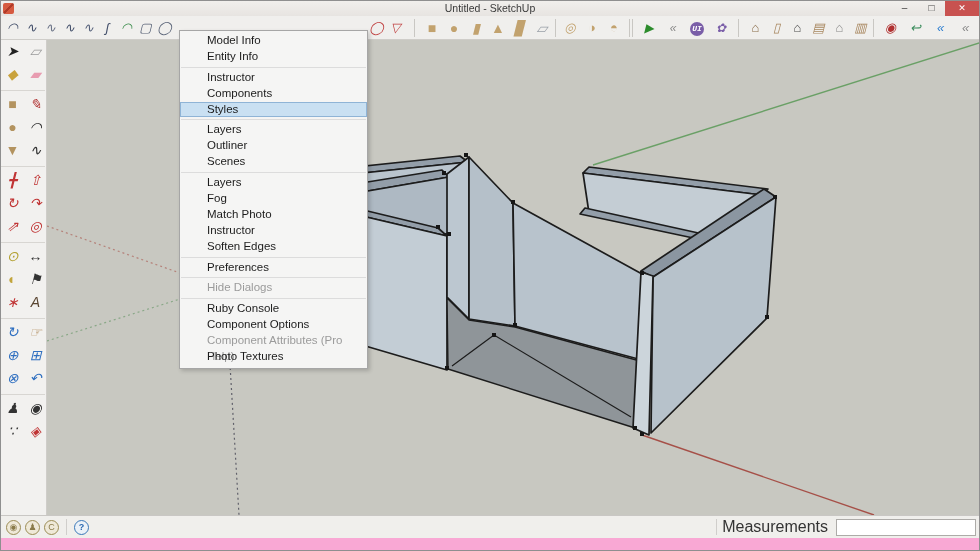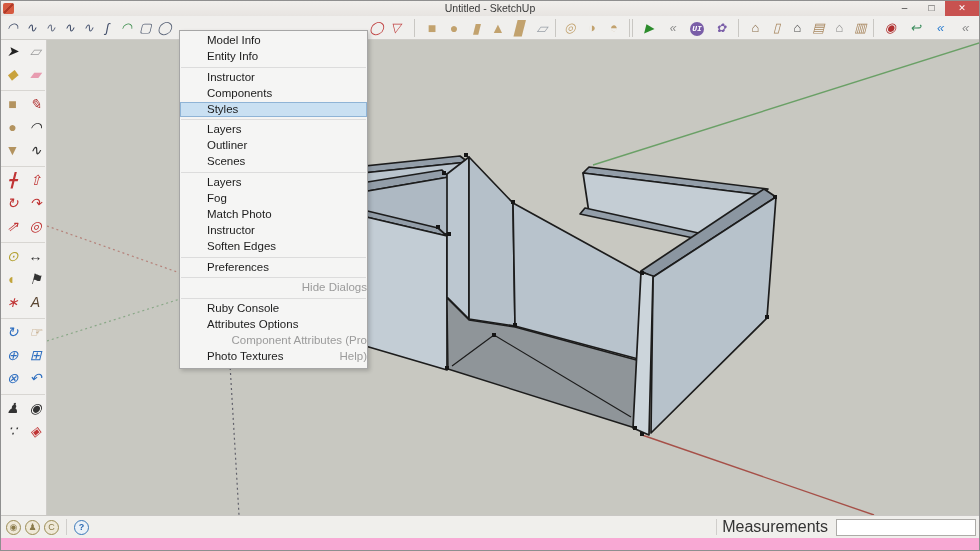--- a/index.html
+++ b/index.html
@@ -39,21 +39,21 @@
   .ltool{width:23px;height:23px;line-height:23px;text-align:center;font-size:14px;cursor:default;}
   .ltool[data-div="true"]{grid-column:1/3;width:44px;height:5px;border-bottom:1px solid #d8d6d2;margin-bottom:2px;}
   .viewport{position:relative;flex:1;background:#c8c8c1;}
   .viewport svg{position:absolute;left:0;top:0;width:934px;height:475px;}
 
   
   .dropdown{position:absolute;left:178px;top:29px;width:189px;background:#f5f5f4;border:1px solid #a6a6a6;
             box-shadow:2px 2px 4px rgba(0,0,0,.18);z-index:30;padding:2px 0 3px;}
   .ditem{font-size:11.5px;color:#1c1c1c;line-height:15.9px;height:15.9px;padding-left:27px;cursor:default;}
   .ditem[data-state="highlighted"]{background:#c9e0f2;box-shadow:inset 0 0 0 1px #8fb4d6;}
-  .ditem[data-state="disabled"]{color:#9b9b9b;text-align:right;}
+  .ditem[data-state="disabled"]{color:#9b9b9b;}
   .dsep{border-top:1px solid #dcdcdc;margin:2px 1px;}
 
   
   .statusbar{display:flex;height:23px;background:#f0efec;border-top:1px solid #c9c7c4;align-items:center;padding:0 3px;}
   .sico{width:15px;height:15px;border-radius:50%;border:1.5px solid #9b8c55;color:#8a7b4a;font-size:9px;
         line-height:12px;text-align:center;background:#efe9d8;margin:0 2px;}
   .sico.help{border-color:#3a78b8;color:#2a68b0;background:#eaf1f8;font-weight:bold;}
   .vdiv{width:1px;height:16px;background:#d0cecb;margin:0 5px;}
   .spacer{flex:1;}
   .mlabel{font-size:16px;color:#333;padding:0 8px 0 0;}
@@ -293,18 +293,18 @@
     <div class="ditem" data-state="normal">Fog</div>
     <div class="ditem" data-state="normal">Match Photo</div>
     <div class="ditem" data-state="normal">Instructor</div>
     <div class="ditem" data-state="normal">Soften Edges</div>
     <div class="dsep"></div>
     <div class="ditem" data-state="normal">Preferences</div>
     <div class="dsep"></div>
     <div class="ditem" data-state="disabled">Hide Dialogs</div>
     <div class="dsep"></div>
     <div class="ditem" data-state="normal">Ruby Console</div>
-    <div class="ditem" data-state="normal">Attributes Options</div>
+    <div class="ditem" data-state="normal">Component Options</div>
     <div class="ditem" data-state="disabled">Component Attributes (Pro Help)</div>
     <div class="ditem" data-state="normal">Photo Textures</div>
   </div>
 
 </div>
 
 </body></html>

